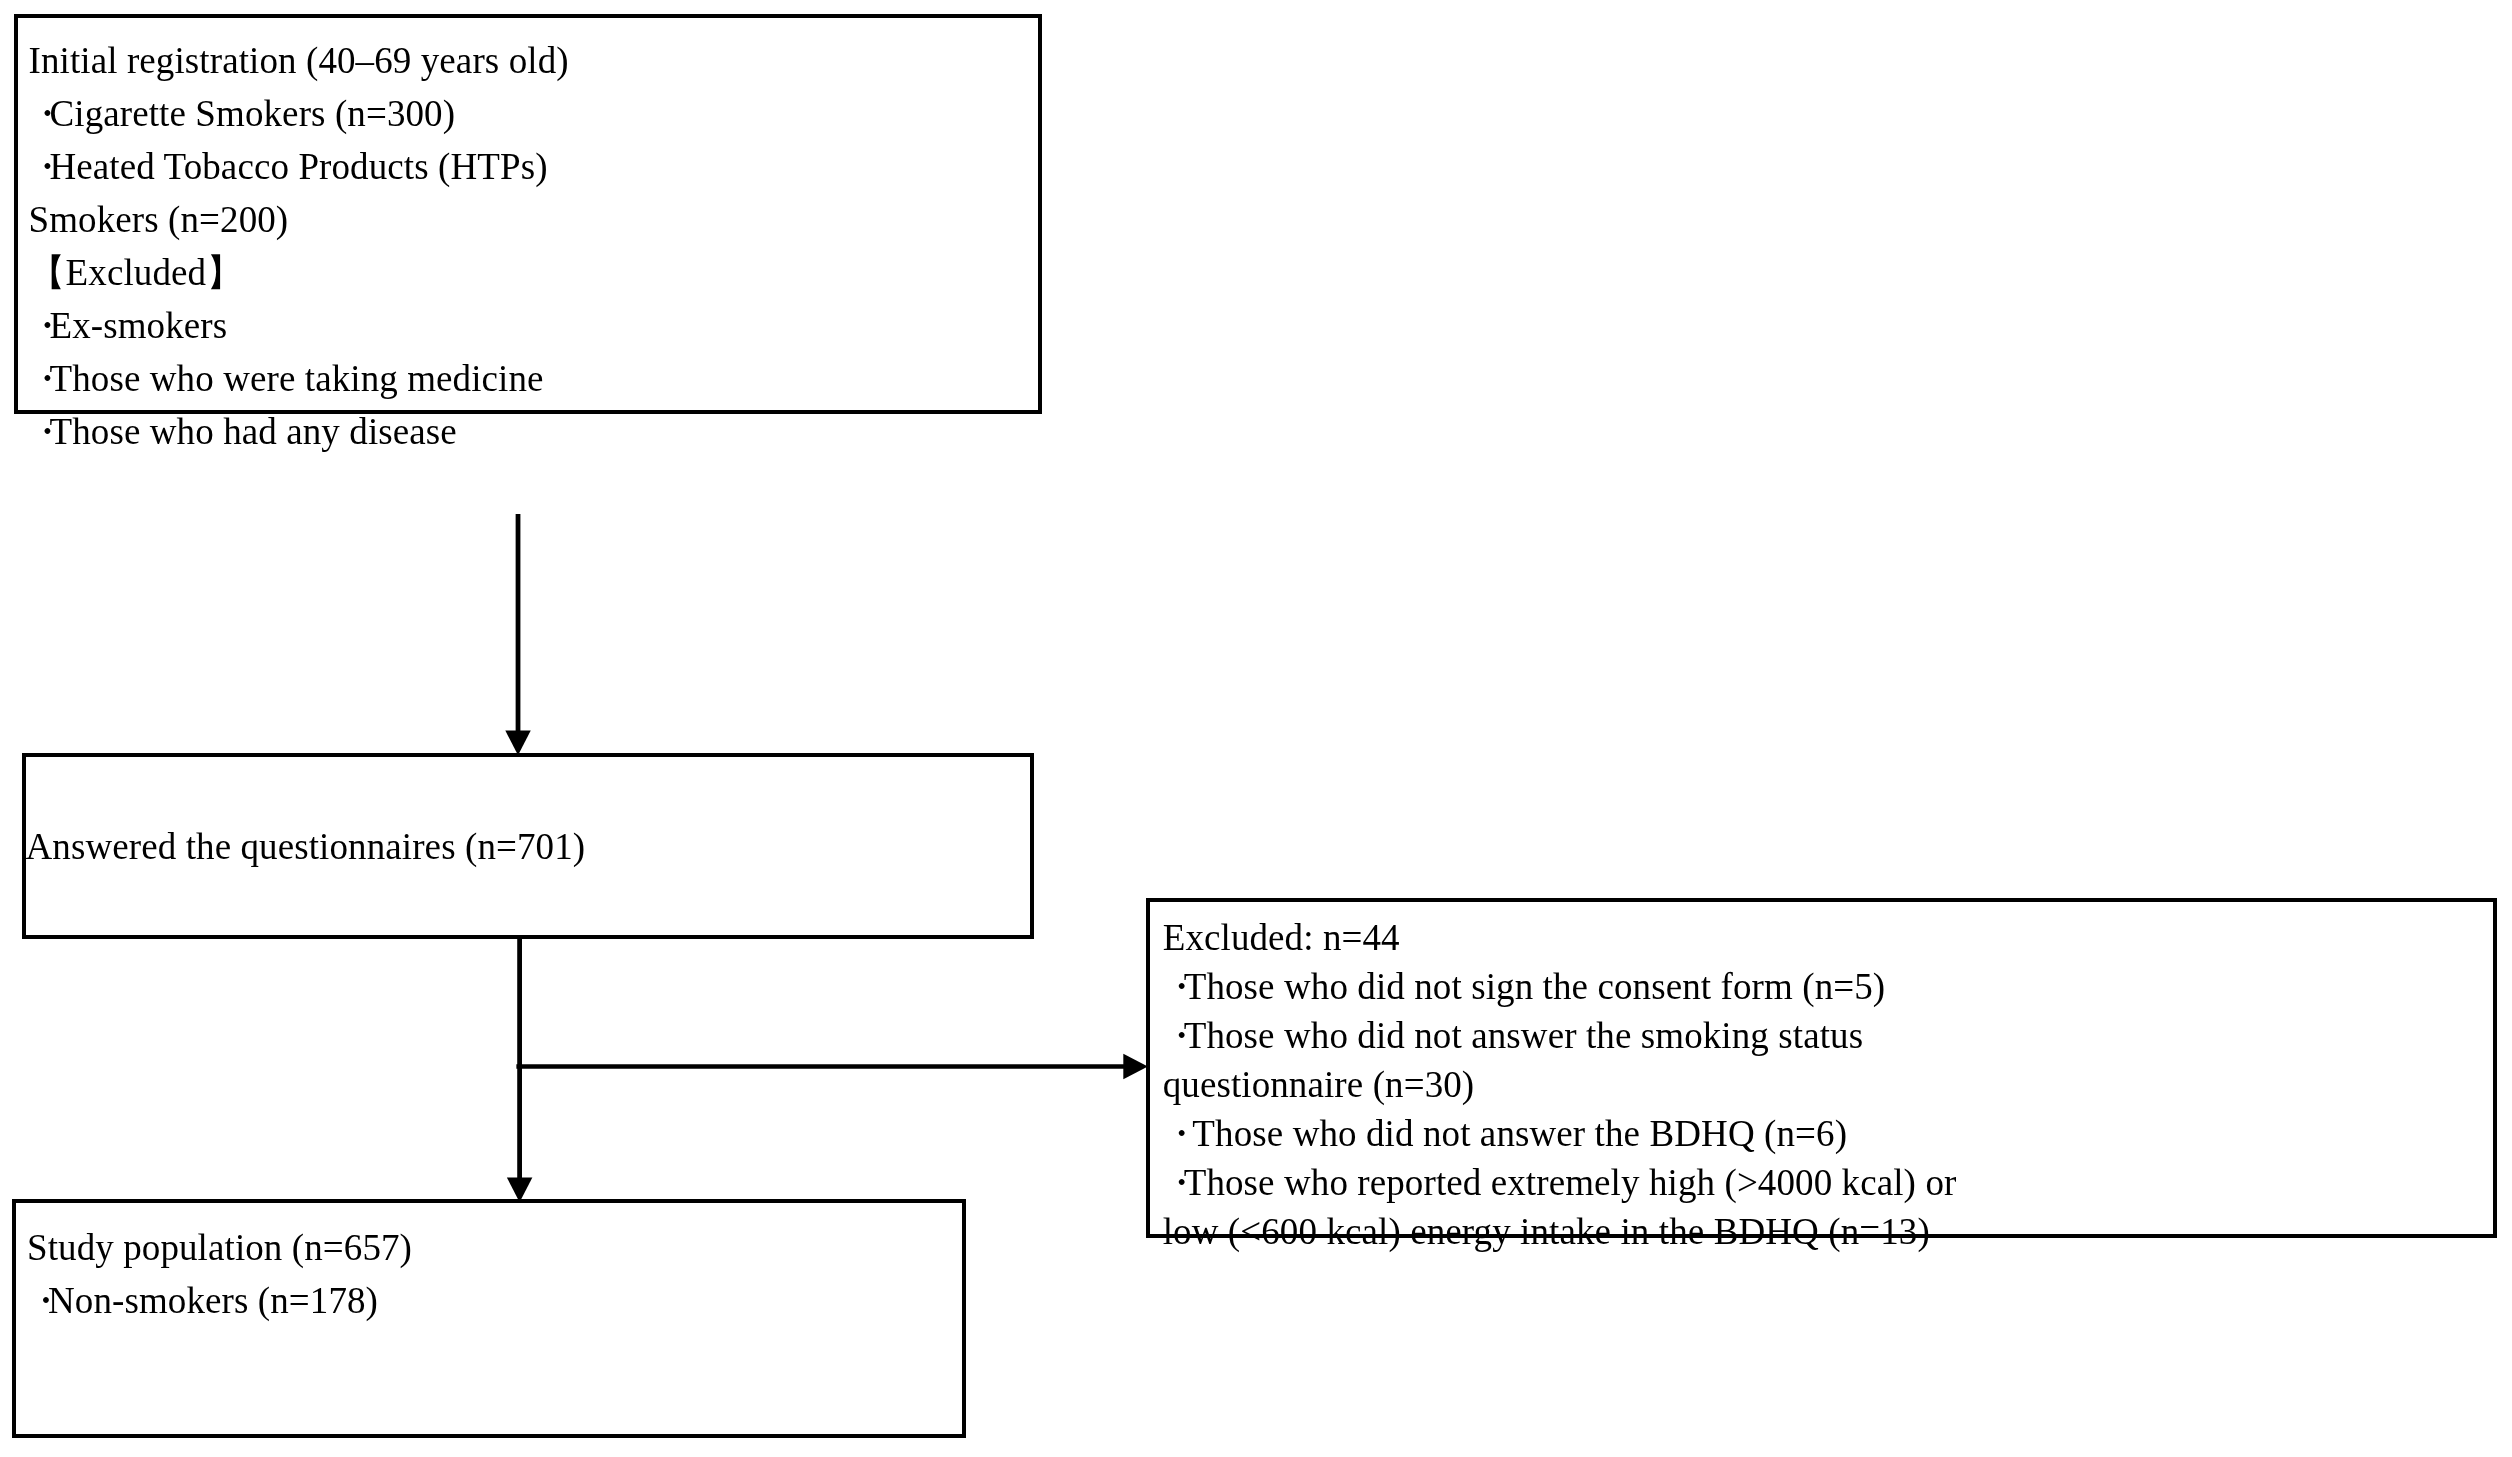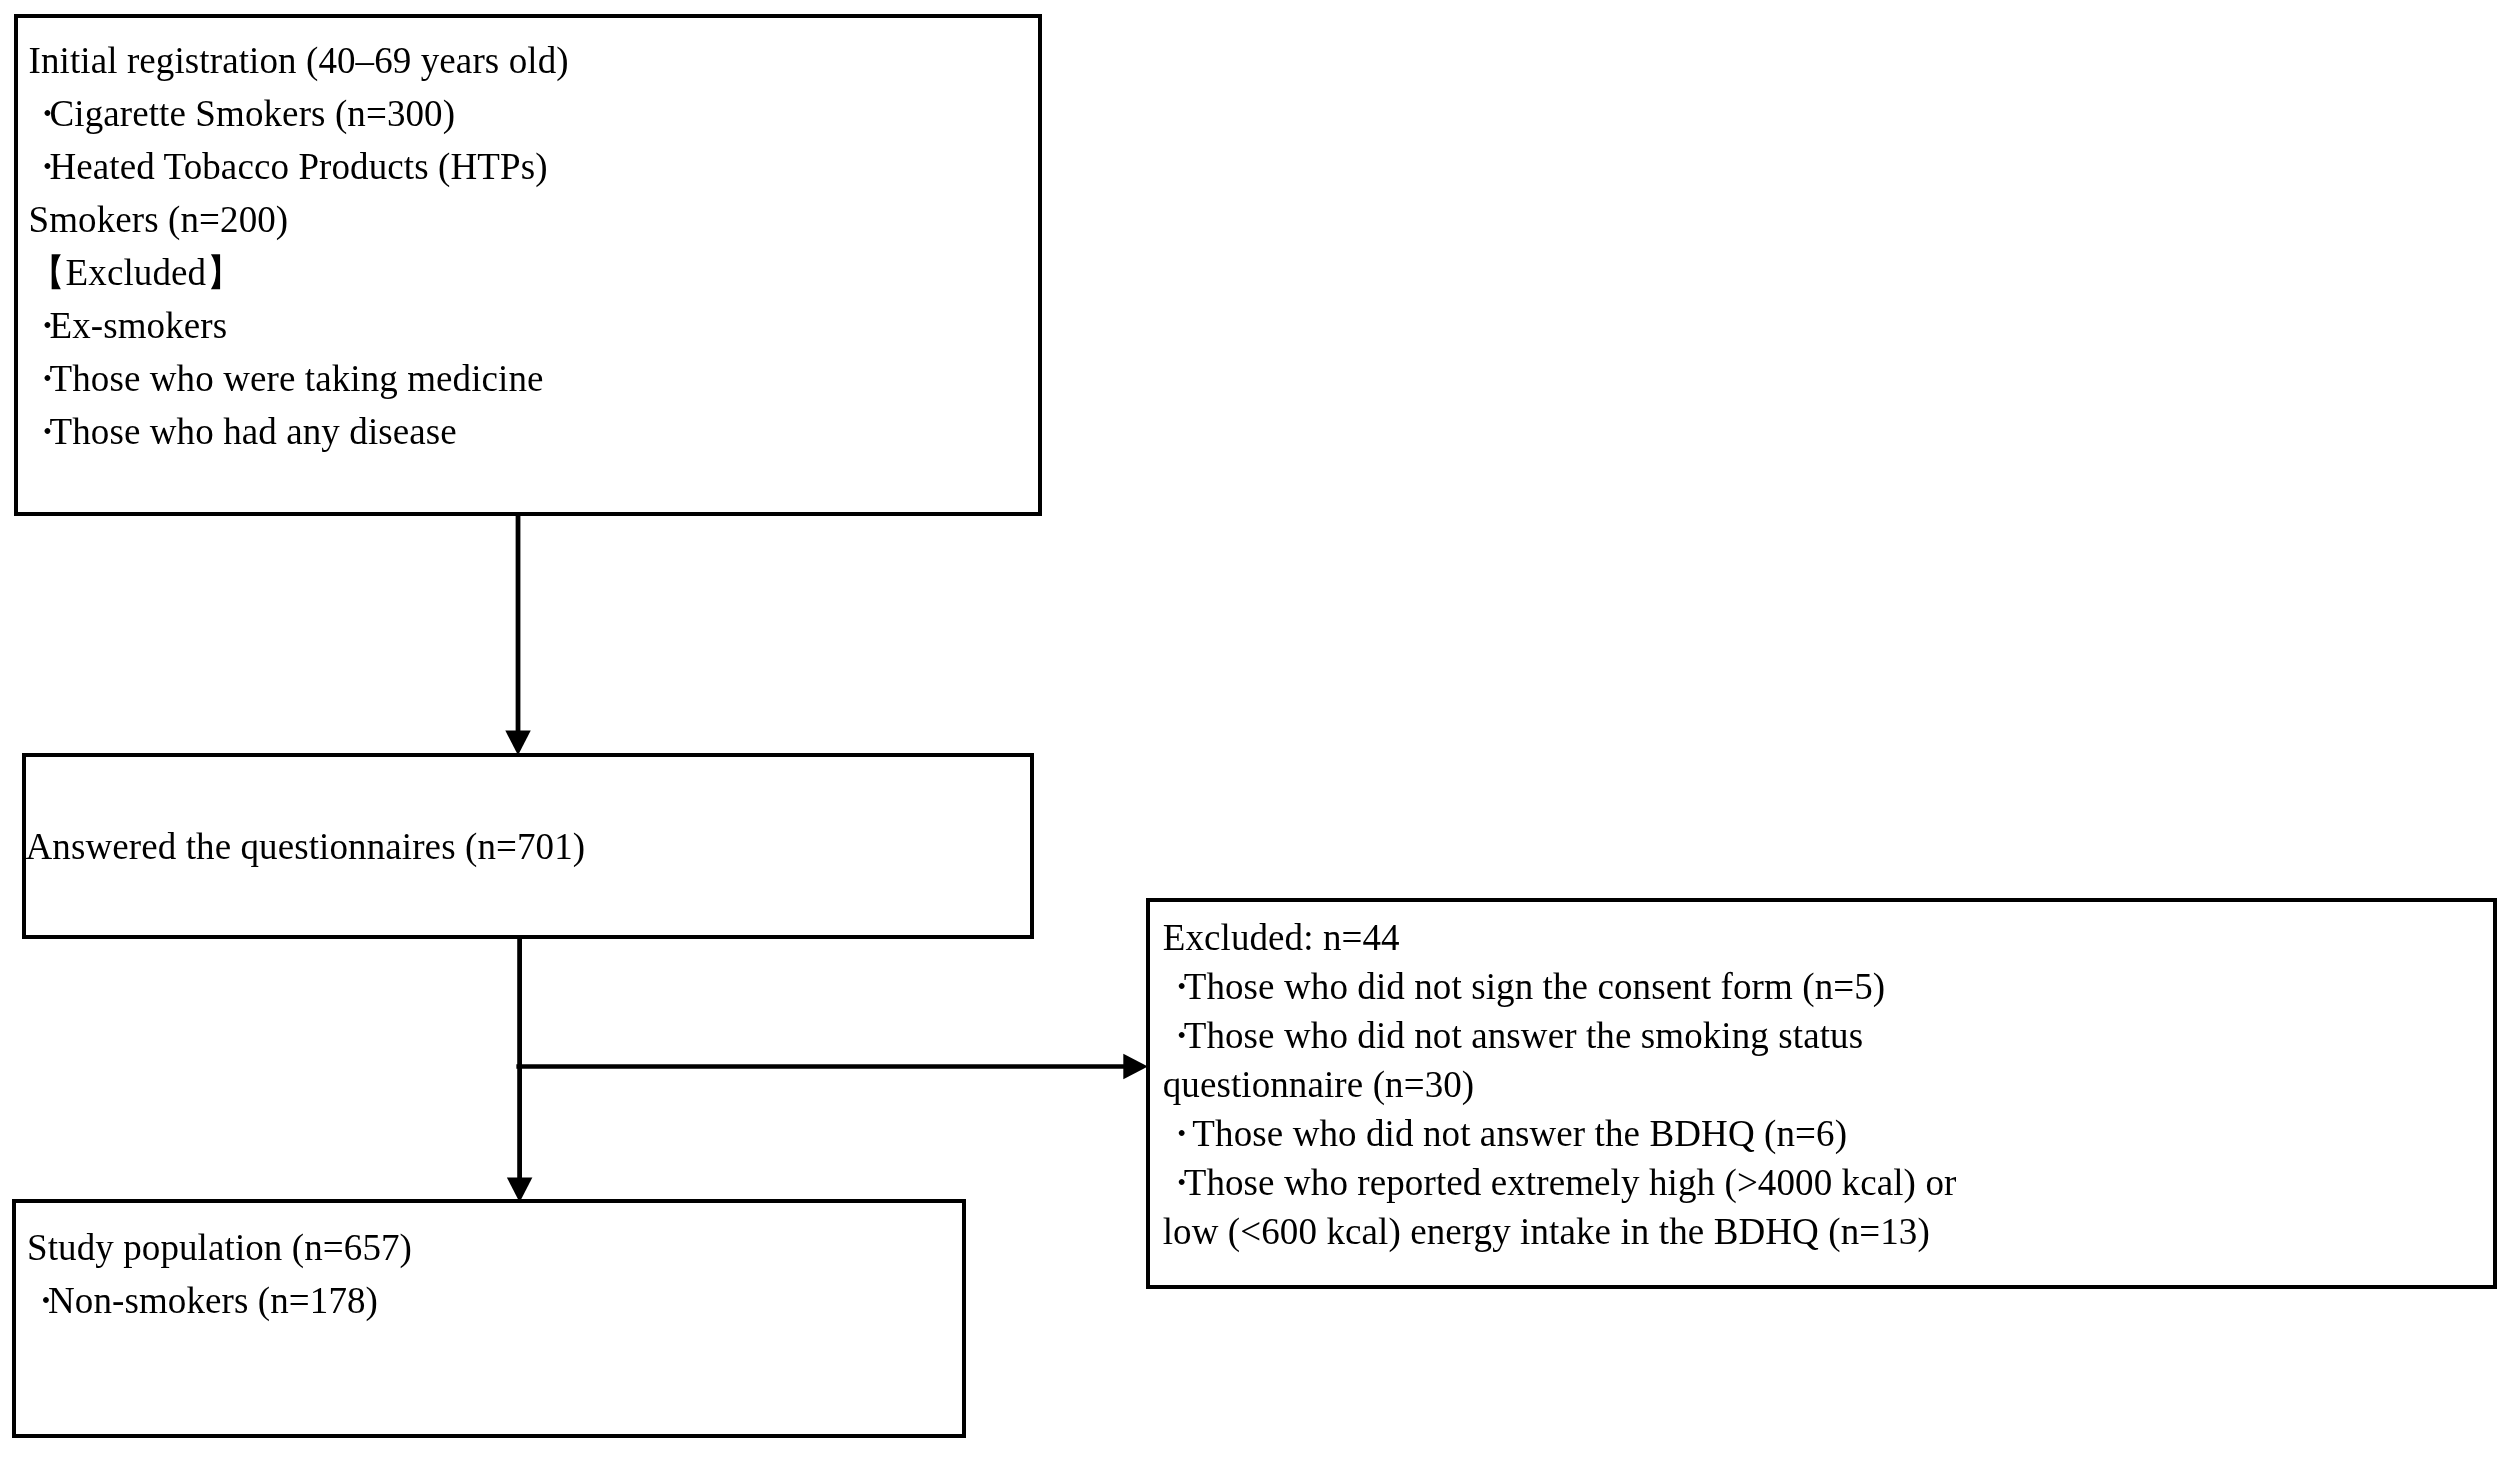--- a/index.html
+++ b/index.html
@@ -47,41 +47,41 @@
   .ind3 { padding-left: 80px; }
   .bullet {
     display: inline-block;
     width: 21px;
   }
   
   #box-initial-registration {
     left: 13.5px;
     top: 13.5px;
     width: 1028px;
-    height: 502px;
+    height: 400px;
   }
   #box-initial-registration .inner {
     padding: 16px 0 0 11px;
   }
   
   #box-answered-questionnaires {
     left: 21.5px;
     top: 753px;
     width: 1012px;
     height: 186px;
     display: flex;
     align-items: center;
     justify-content: flex-start;
   }
   
   #box-excluded {
     left: 1146px;
     top: 898px;
     width: 1351px;
-    height: 391px;
+    height: 340px;
   }
   #box-excluded .inner {
     padding: 11px 0 0 12.7px;
   }
   #box-excluded .box-text {
     line-height: 49px;
   }
   
   #box-study-population {
     left: 12px;

